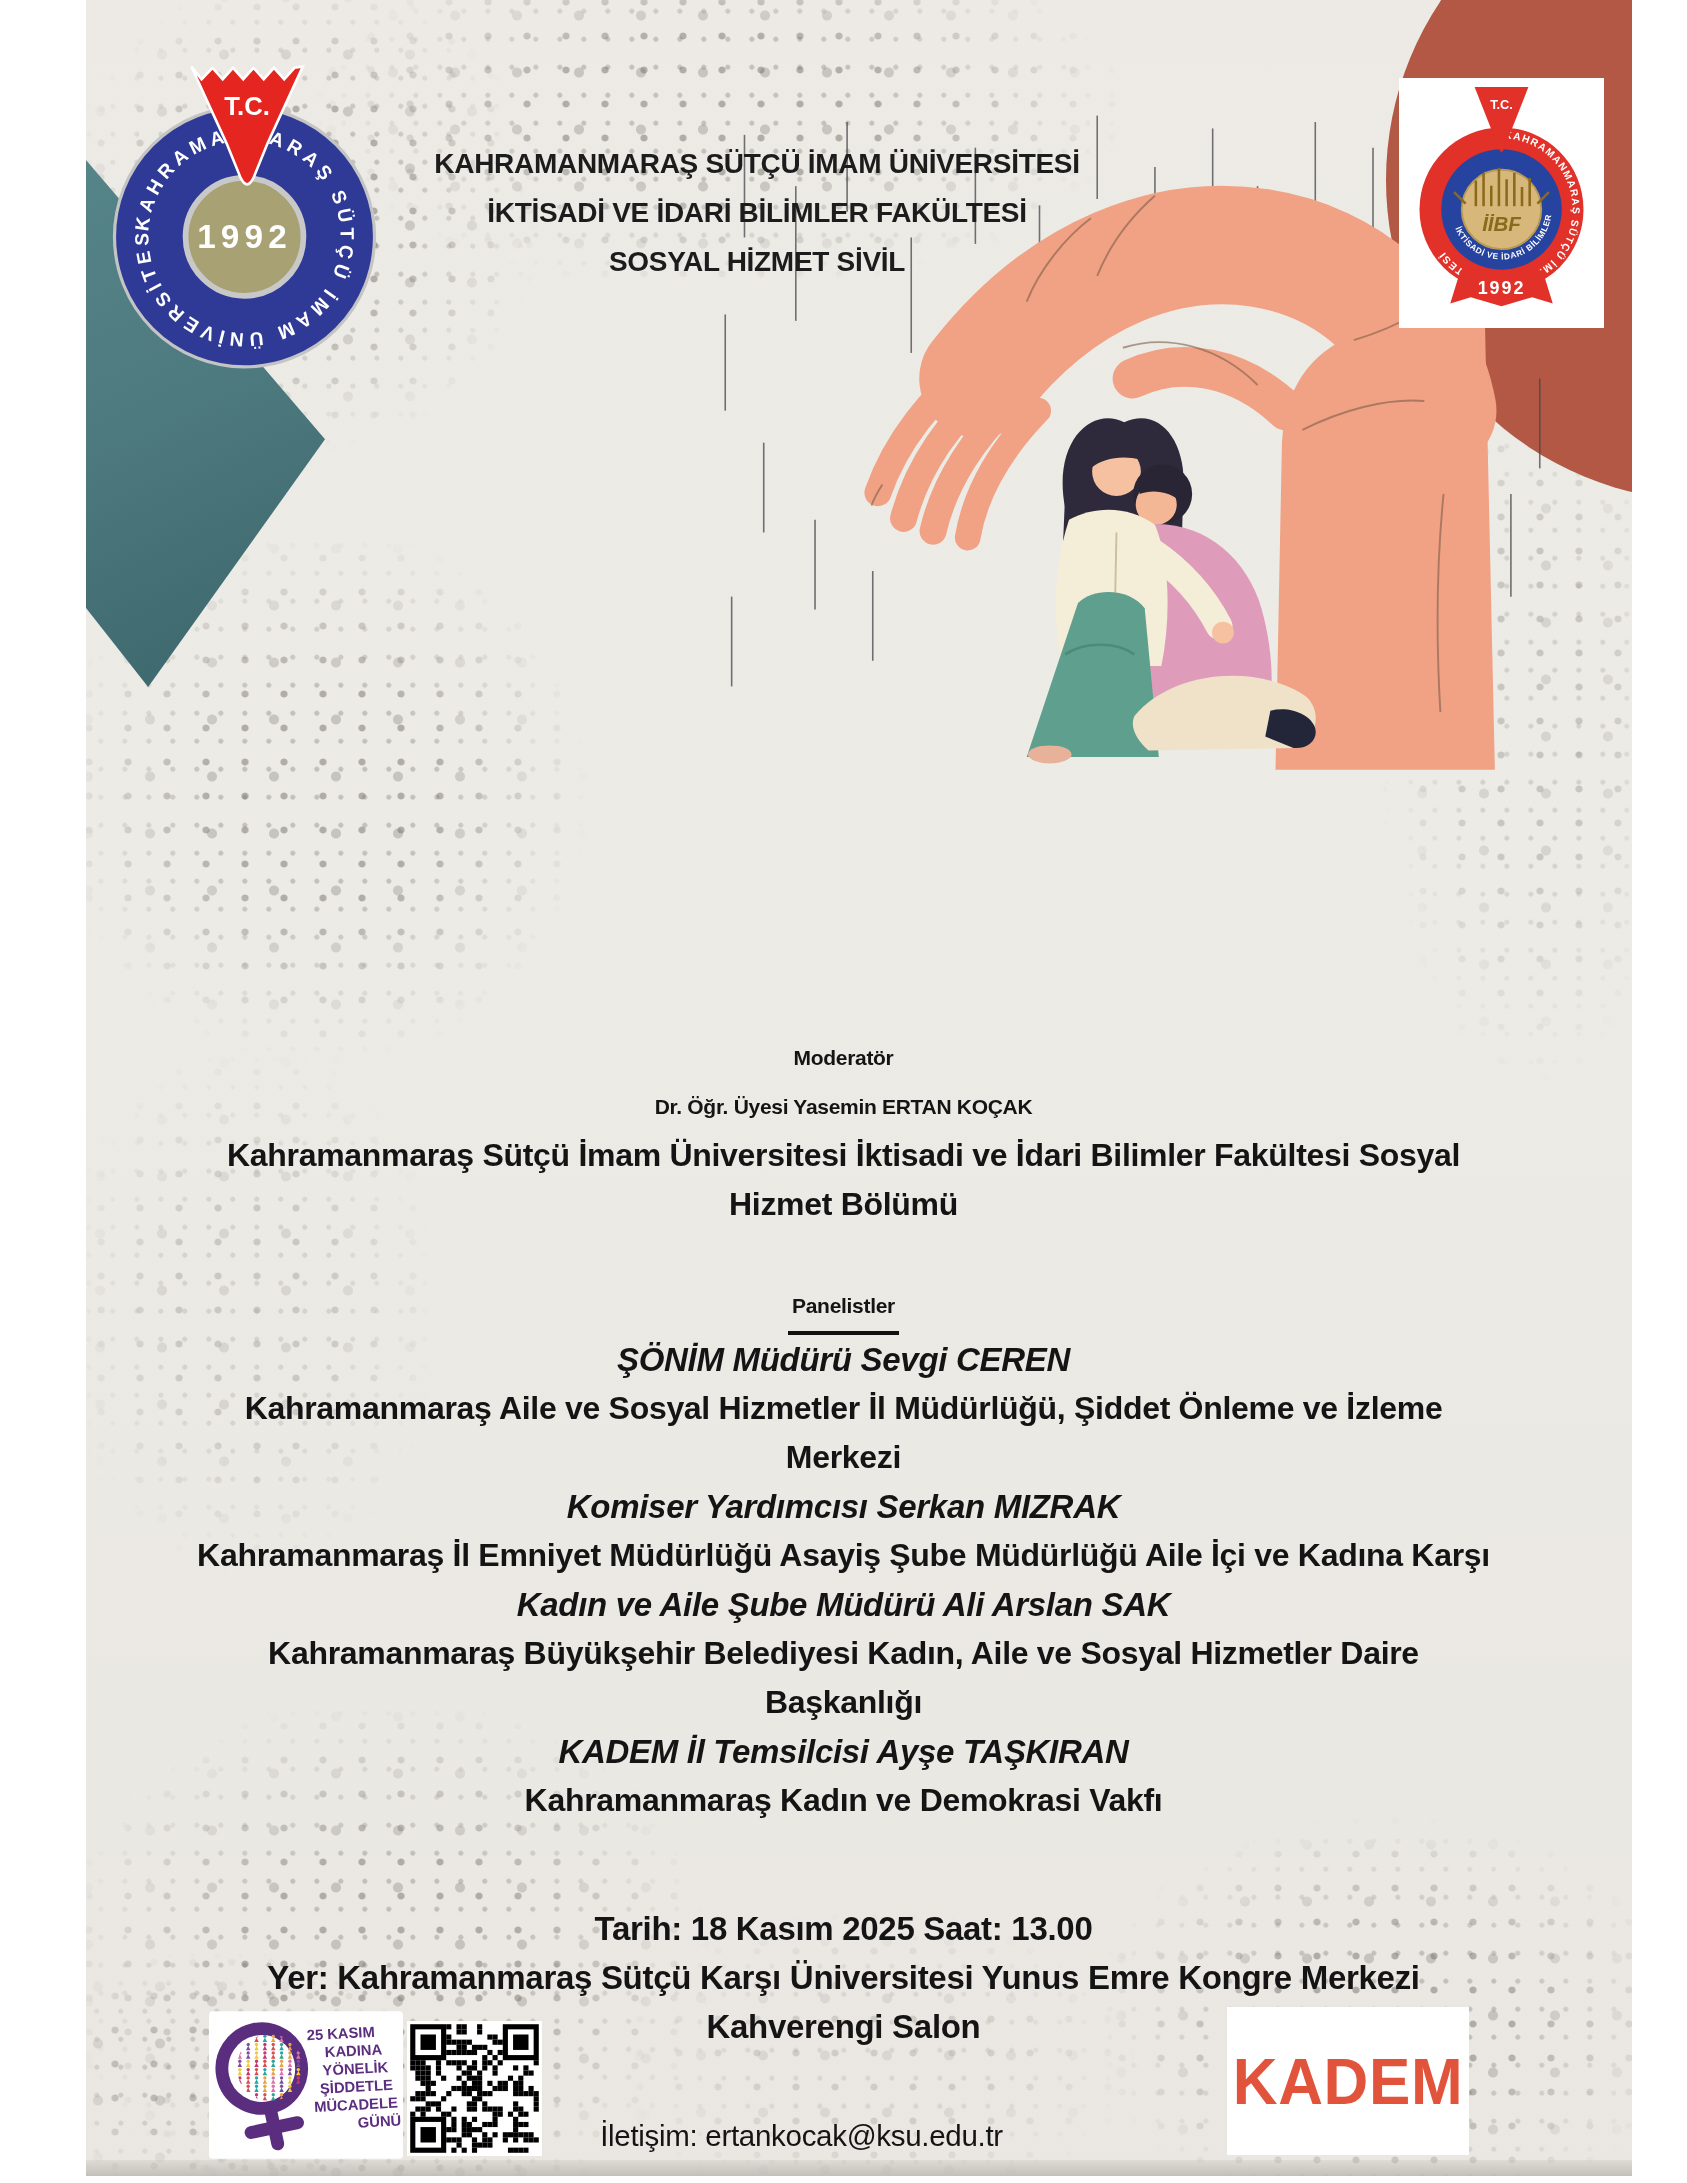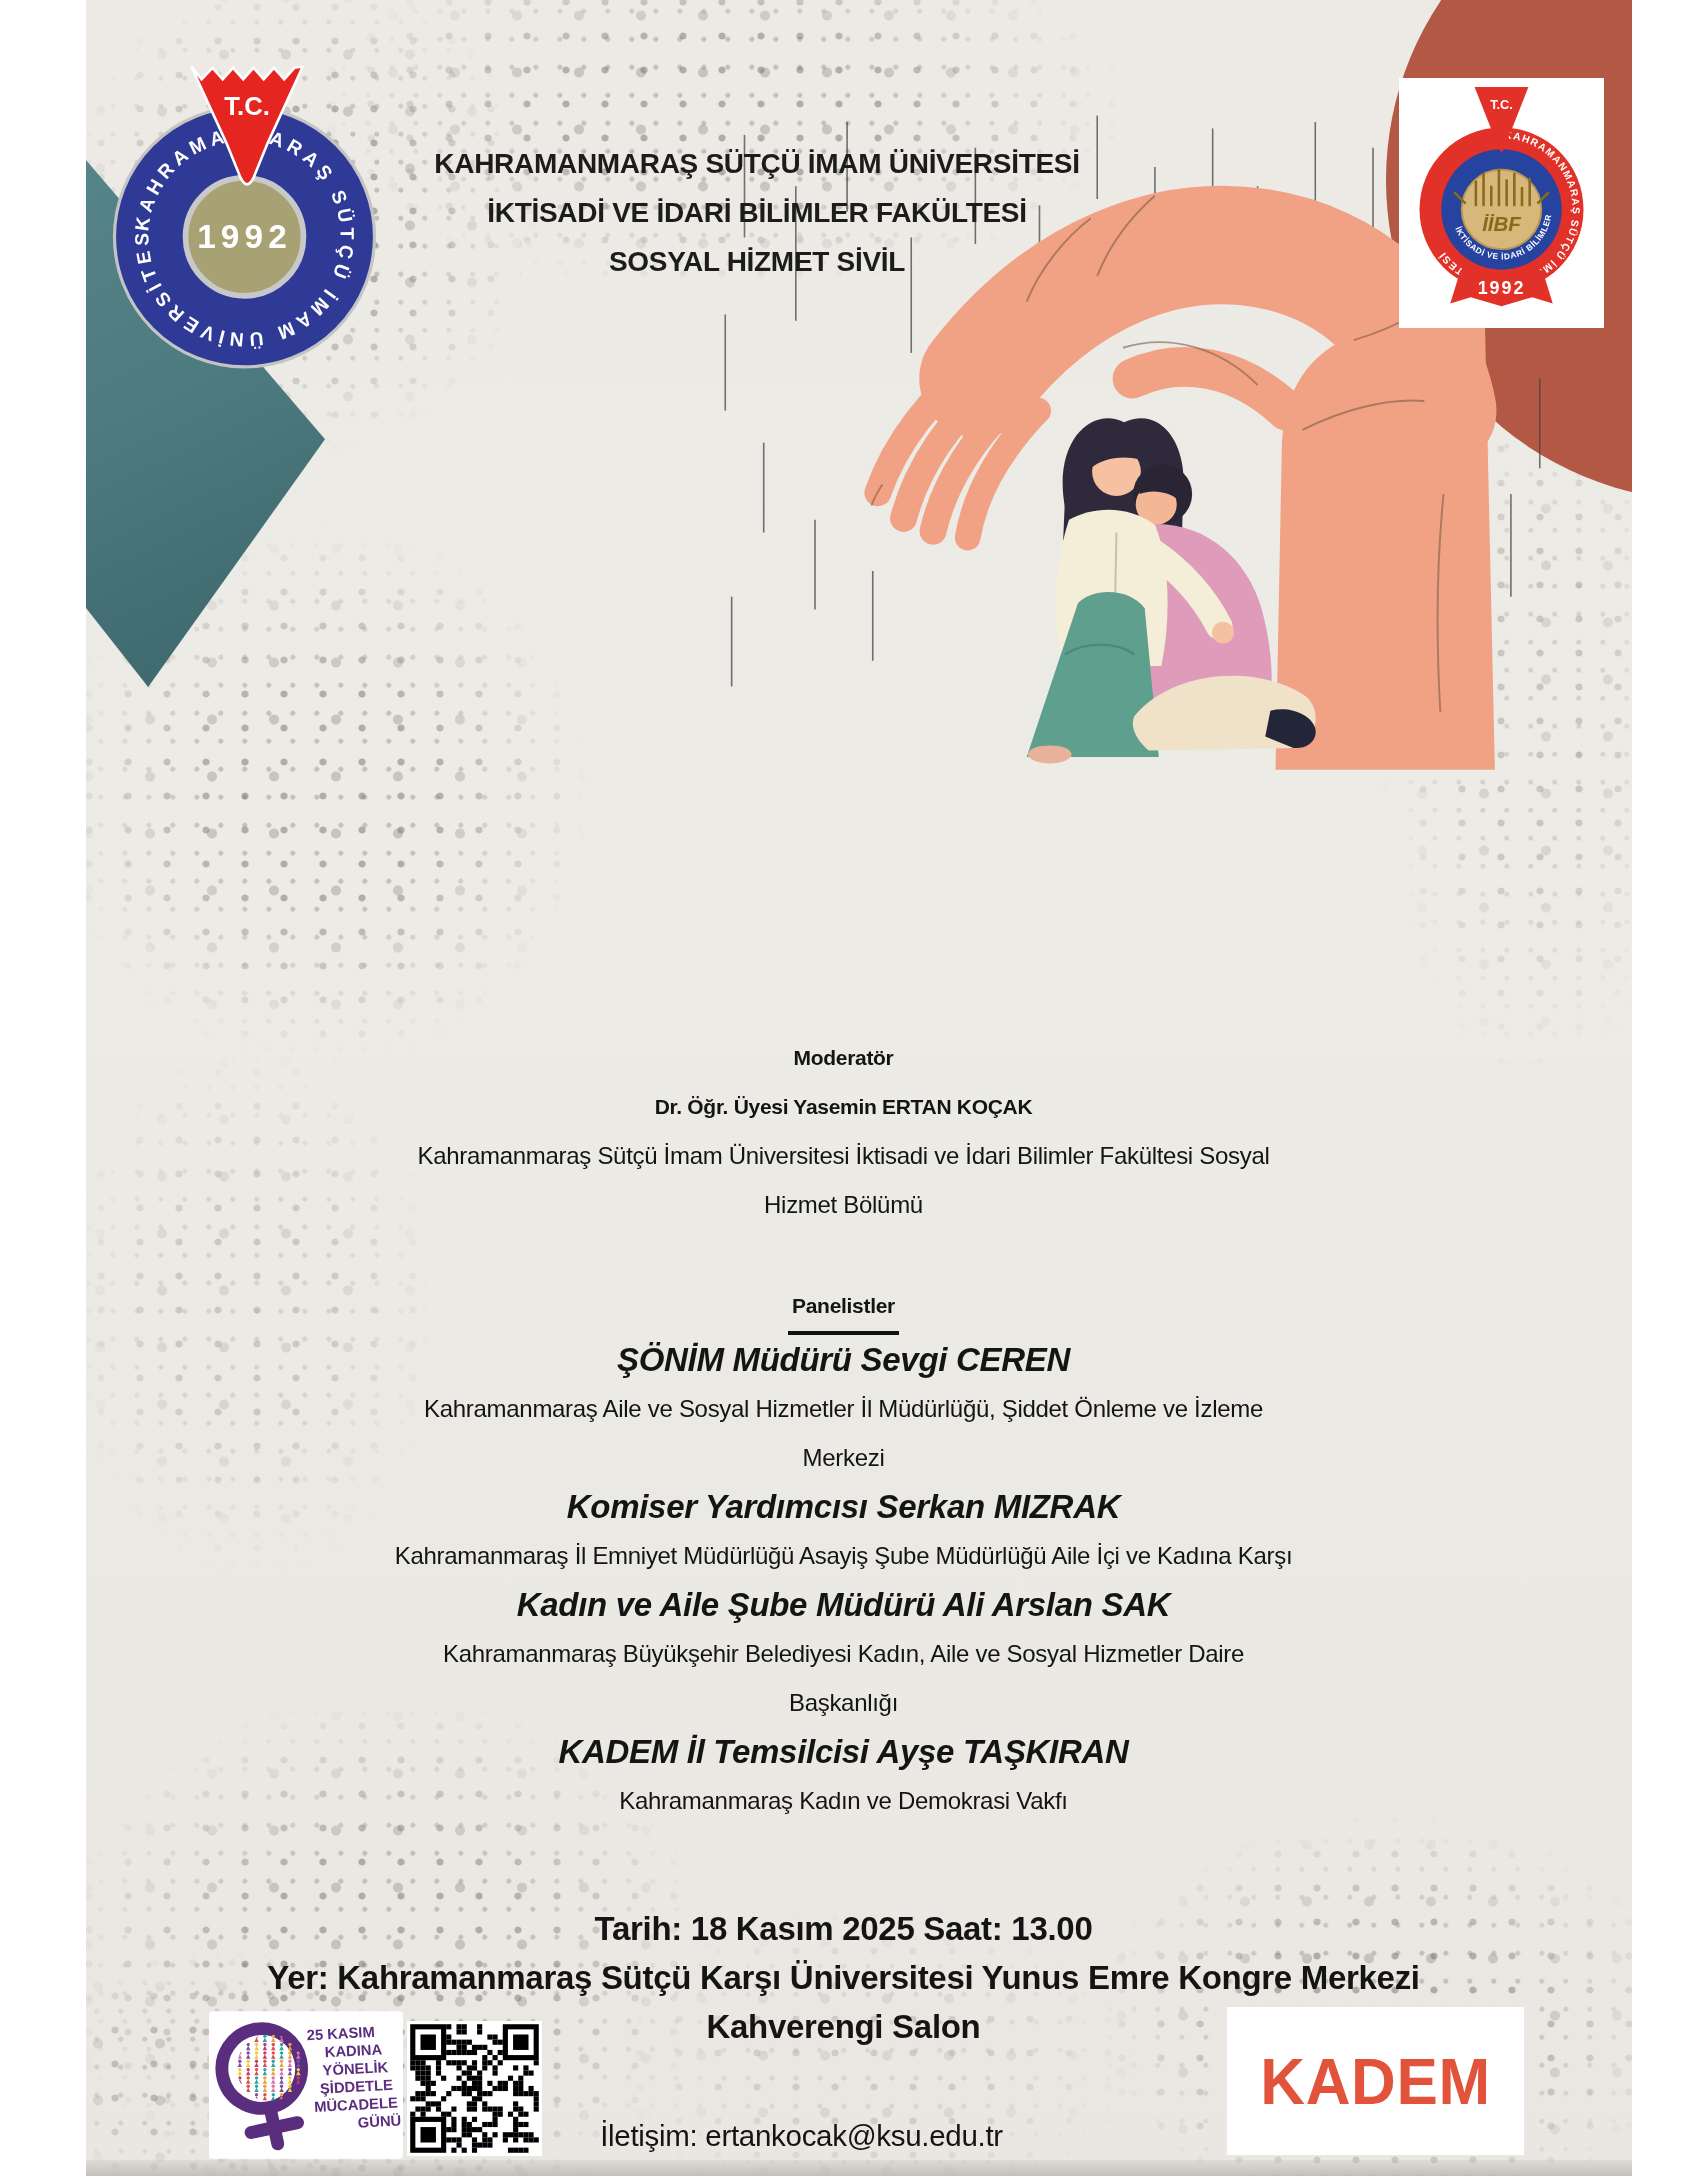--- a/index.html
+++ b/index.html
@@ -48,26 +48,26 @@
   #header-block{left:308px;top:139px;width:898px;font-weight:bold;font-size:28px;color:#1c1c1c;}
   #block-panel{left:96px;top:731px;width:1495px;font-weight:bold;font-size:33px;}
   #block-moderator,#block-panelists,#block-event{left:96px;width:1495px;font-size:31px;}
   #block-moderator{top:1033px;}
   #block-panelists{top:1278px;}
   #block-event{top:1904px;font-weight:bold;font-size:33px;}
   #block-contact{left:96px;top:2111px;width:1411px;font-size:29.5px;font-weight:normal;z-index:30;}
   .u{display:inline-block;border-bottom:4.5px solid #111;padding:0 3.8px 1.3px 3.8px;}
   .bold{font-weight:bold;font-size:21px;}
   .bolditalic{font-weight:bold;font-style:italic;font-size:33px;}
-  .plain{font-weight:normal;font-size:24px;}
+  .plain{font-weight:bold;font-size:32px;}
   
   #ksu-logo-svg{position:absolute;left:110px;top:61px;z-index:45;}
   #iibf-box{position:absolute;left:1399px;top:78px;width:205px;height:250px;background:#ffffff;z-index:45;}
   #kadem-box{
-    position:absolute;left:1227px;top:2007px;width:297px;height:148px;background:#ffffff;z-index:30;
+    position:absolute;left:1227px;top:2007px;width:242px;height:148px;background:#ffffff;z-index:30;
     display:flex;align-items:center;justify-content:center;
   }
   #kadem-text{font-weight:bold;font-size:62px;letter-spacing:0.6px;color:#e2533b;transform:scaleY(1.05);}
   #kasim-box{position:absolute;left:209px;top:2011px;z-index:30;}
   #qr-box{position:absolute;left:407px;top:2021px;z-index:30;}
   #illustration{position:absolute;left:706px;top:109px;z-index:10;}
   svg text{font-family:"Liberation Sans","DejaVu Sans",sans-serif;}
 </style>
 </head>
 <body>

